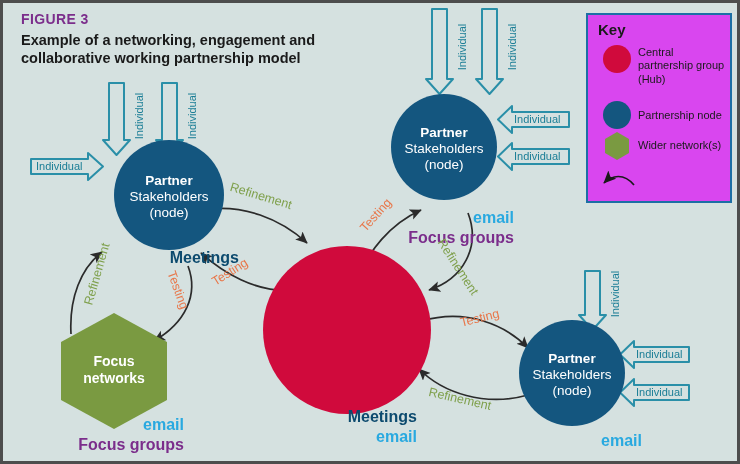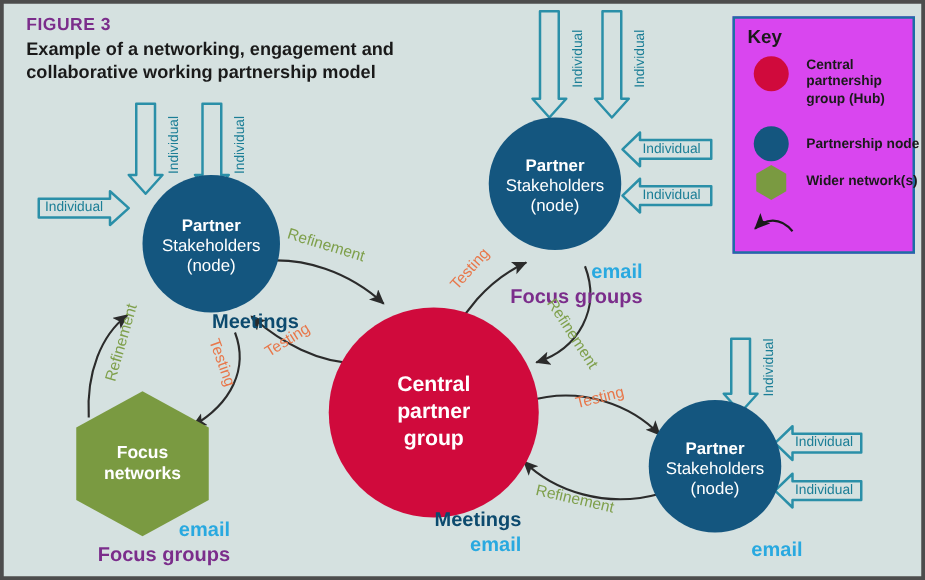--- a/index.html
+++ b/index.html
@@ -70,21 +70,21 @@
   #key{
     position:absolute;left:583px;top:10px;width:146px;height:190px;
     background:#d946ef;border:2px solid #1D6FA5;box-sizing:border-box;
   }
   #key .key-title{
     position:absolute;left:10px;top:6px;
     font-weight:bold;font-size:15px;color:#1A1A1A;
   }
   #key .key-text{
     position:absolute;left:50px;
-    font-weight:bold;font-size:11px;color:#1A1A1A;line-height:1.22;margin-left:7px;
+    font-weight:normal;font-size:11px;color:#1A1A1A;line-height:1.22;
   }
 </style>
 </head>
 <body>
 
 <div id="fig">
 
   <svg id="svg-layer" viewBox="0 0 740 464">
     <defs>
       <marker id="ah" markerWidth="9" markerHeight="9" refX="6.5" refY="3.2" orient="auto" markerUnits="strokeWidth">
@@ -154,25 +154,20 @@
     <span class="l2">Stakeholders</span>
     <span class="l3">(node)</span>
   </div>
 
   <div class="node-label" style="left:499px;top:348px;width:140px;">
     <span class="l1">Partner</span>
     <span class="l2">Stakeholders</span>
     <span class="l3">(node)</span>
   </div>
 
-  <div class="hub-label" style="left:274px;top:294px;width:140px;">
-    <span>Central</span><br>
-    <span>partner</span><br>
-    <span>group</span>
-  </div>
 
   <div class="hex-label" style="left:51px;top:350px;width:120px;">
     <span>Focus</span><br>
     <span>networks</span>
   </div>
 
   <div class="chan" style="left:96px;top:245px;width:140px;">
     <span class="meet">Meetings</span>
   </div>
 

